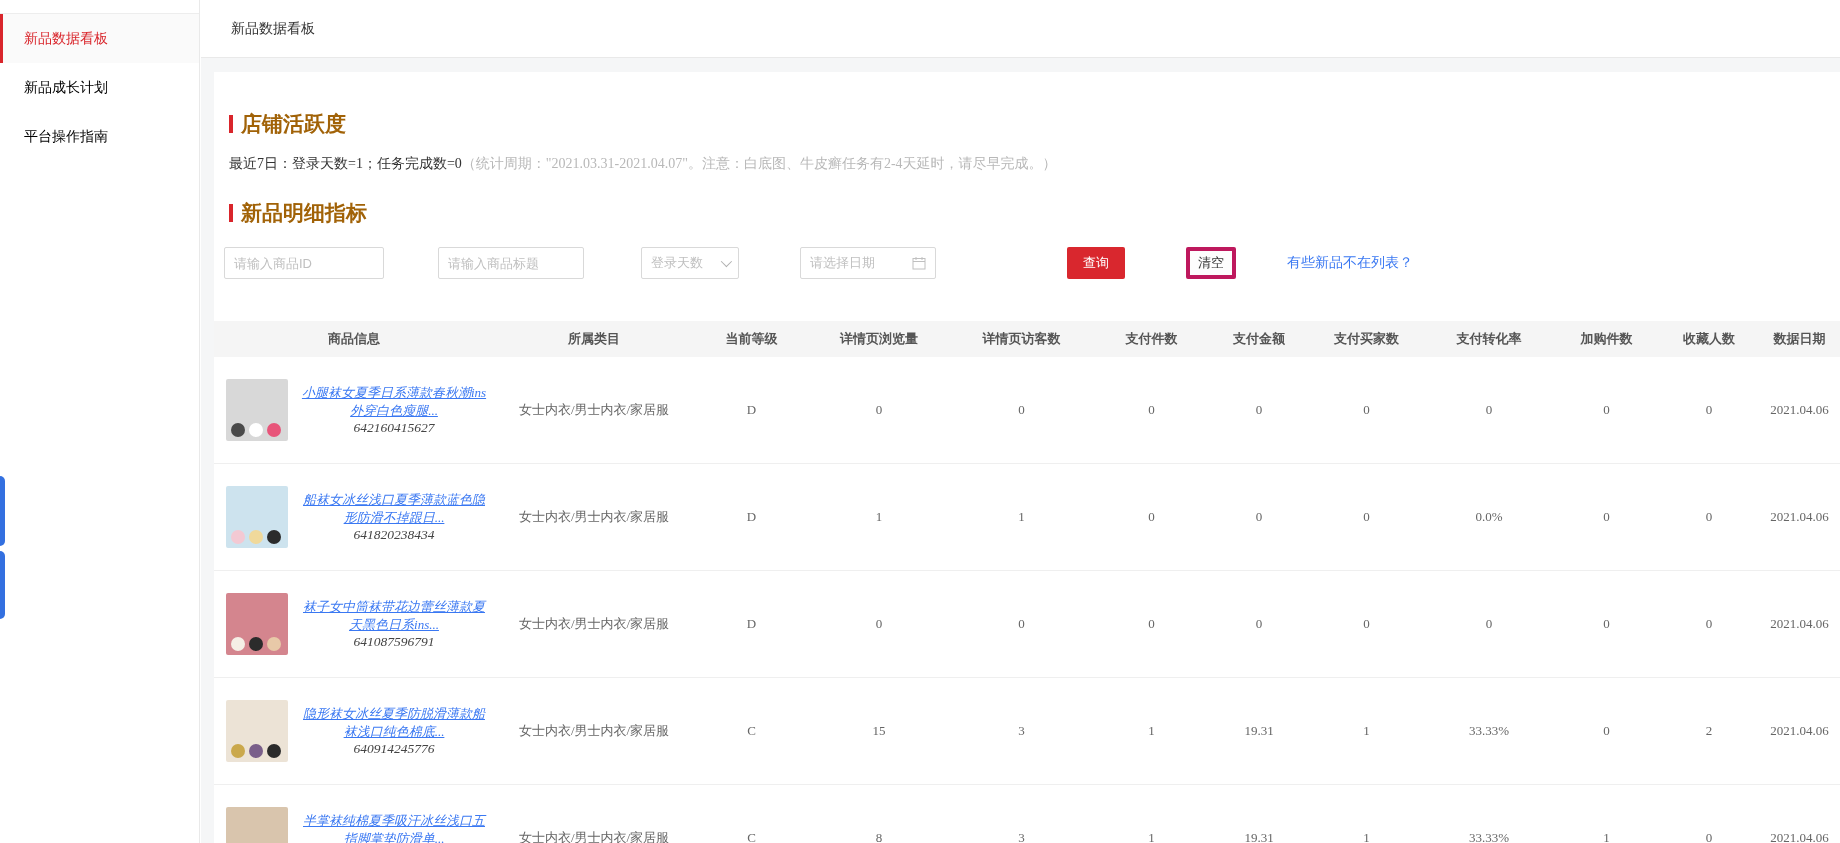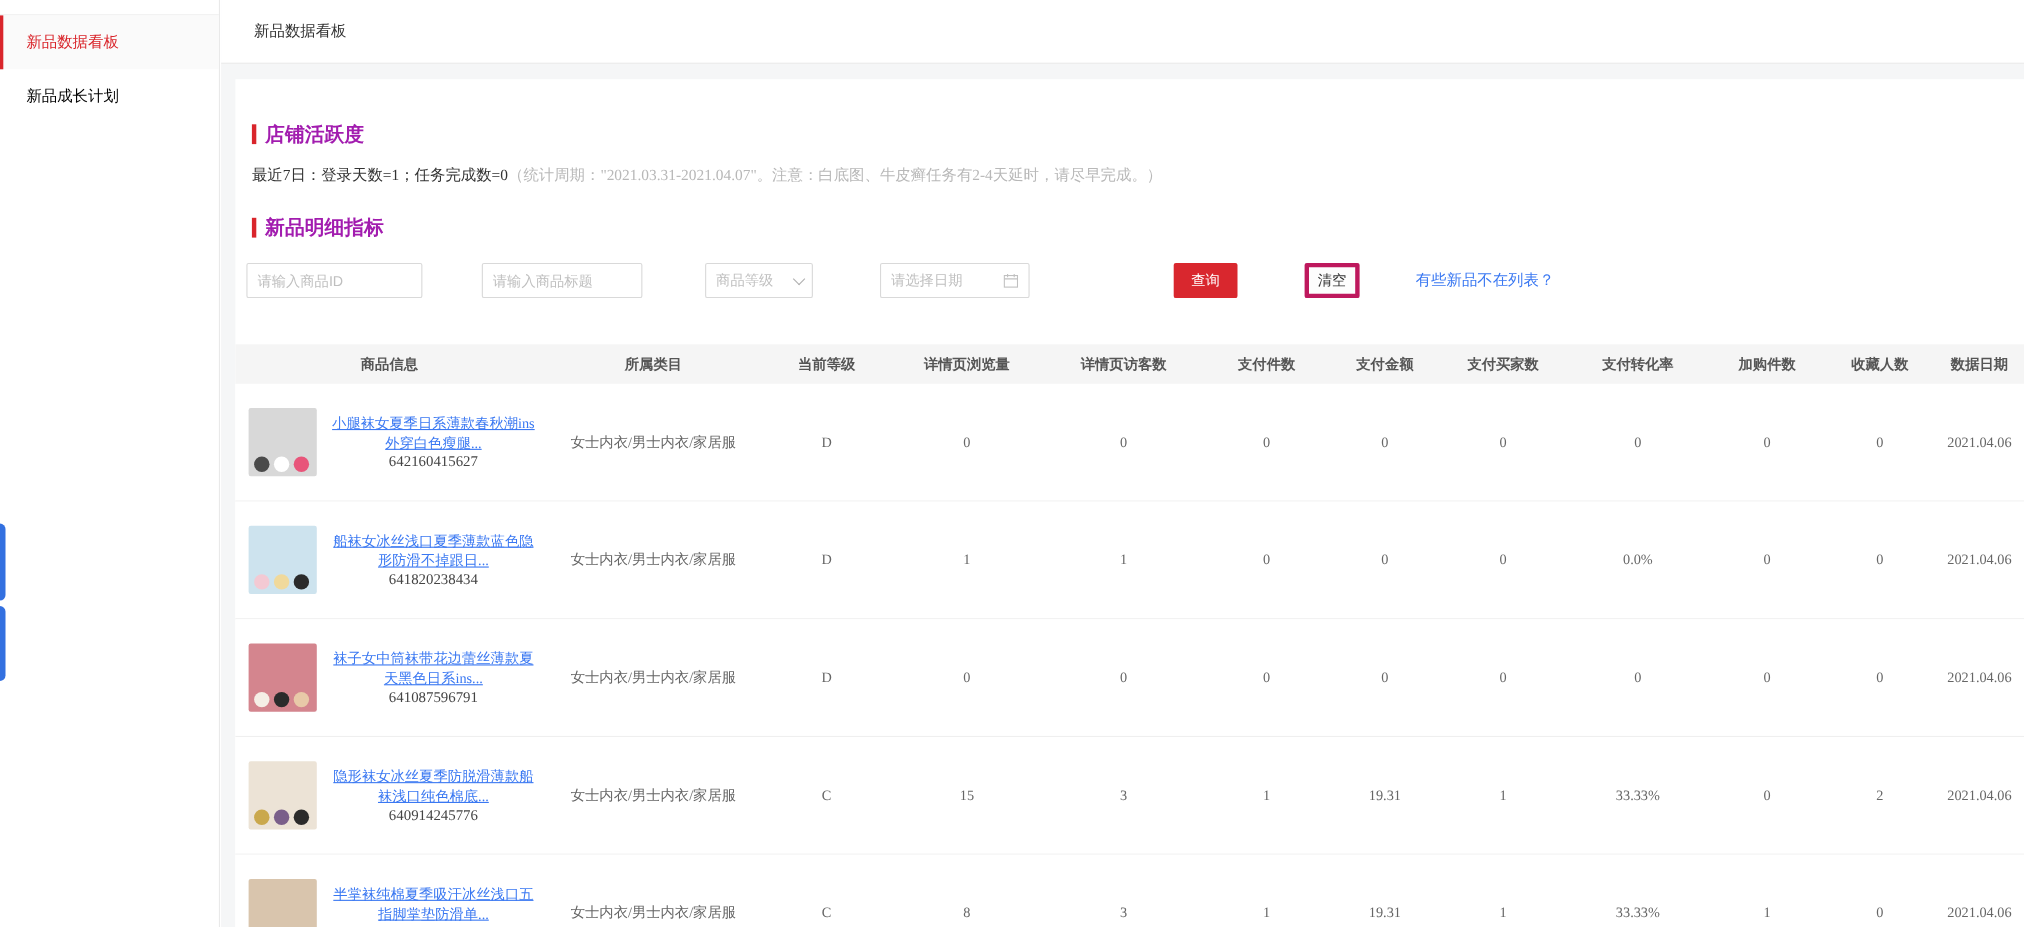--- a/index.html
+++ b/index.html
@@ -20,21 +20,21 @@
   .edge-pill.p2 { top:551px; height:68px; }
 
   
   .content { position:absolute; left:201px; top:0; right:0; bottom:0; background:#f5f6f7; }
   .content-header { height:58px; background:#fff; border-bottom:1px solid #e9e9e9;
     display:flex; align-items:center; padding-left:30px; font-size:14px; color:#333; }
   .card { position:absolute; top:72px; left:13px; right:0; bottom:0; background:#fff; }
 
   .section-title { display:flex; align-items:center; margin-left:15px; }
   .section-title .bar { width:4px; height:18px; background:#d9252b; margin-right:8px; }
-  .section-title .txt { font-family:"Liberation Serif", serif; font-weight:bold; font-size:18px; color:#a21caf; }
+  .section-title .txt { font-family:"Liberation Serif", serif; font-weight:bold; font-size:21px; color:#a16207; }
   .st1 { padding-top:38px; }
   .st2 { margin-top:26px; }
 
   .summary { margin:17px 0 0 15px; font-size:14px; color:#333;
     font-family:"Liberation Serif", serif; }
   .summary .gray { color:#b8b8b8; }
 
   
   .filters { display:flex; align-items:center; margin:20px 0 0 10px;gap:37px; }
   .f-input { height:32px; border:1px solid #d9d9d9; border-radius:2px; background:#fff;
@@ -59,39 +59,40 @@
   
   .table { margin-top:42px; width:100%; font-family:"Liberation Serif", serif; }
   .t-grid { display:grid;
     grid-template-columns:280px 200px 115px 140px 145px 115px 100px 115px 130px 105px 100px 1fr; }
   .t-head { background:#f5f5f5; height:36px; align-items:center; }
   .t-head > div { text-align:center; font-size:13px; font-weight:bold; color:#555; }
   .t-head > div:first-child { text-align:center; }
   .t-row { height:107px; align-items:center; border-bottom:1px solid #efefef; background:#fff; }
   .t-row > div { text-align:center; font-size:13px; color:#666; }
 
-  .prod-cell { display:flex !important; align-items:center; text-align:right; padding-left:12px; }
+  .prod-cell { display:flex !important; align-items:center; text-align:right; padding-left:12px;font-style:italic; }
   .thumb { width:62px; height:62px; flex:0 0 62px; margin-right:13px; border-radius:2px;
     position:relative; overflow:hidden; cursor:pointer; }
   .thumb i { position:absolute; bottom:4px; width:14px; height:14px; border-radius:50%; display:block; }
   .thumb i:nth-child(1){ left:5px; }
   .thumb i:nth-child(2){ left:23px; }
   .thumb i:nth-child(3){ left:41px; }
   .prod-text { width:186px; }
   .prod-title { font-size:13px; line-height:18px; color:#3a78f2; text-decoration:underline;
     cursor:pointer; display:block; max-height:36px; overflow:hidden; }
   .prod-id { margin-top:9px; font-size:13.5px; color:#444; }
 </style>
 </head>
 <body>
 
 <div class="sidebar">
   <div class="sidebar-menu">
     <div class="side-item active">新品数据看板</div>
     <div class="side-item">新品成长计划</div>
+    <div class="side-item">平台操作指南</div>
   </div>
 </div>
 
 <div class="edge-pill p1"></div>
 <div class="edge-pill p2"></div>
 
 <div class="content">
 
   <div class="content-header">
     <span>新品数据看板</span>
@@ -109,21 +110,21 @@
 
     <div class="section-title st2">
       <span class="bar"></span>
       <span class="txt">新品明细指标</span>
     </div>
 
     <div class="filters">
       <input class="f-input in-id" type="text" placeholder="请输入商品ID" style="">
       <input class="f-input in-title" type="text" placeholder="请输入商品标题" style="">
       <div class="f-select">
-        <span>商品等级</span>
+        <span>登录天数</span>
         <span class="chev"></span>
       </div>
       <div class="f-date">
         <span>请选择日期</span>
         <svg width="14" height="14" viewBox="0 0 14 14">
           <rect x="1" y="2.5" width="12" height="10.5" fill="none" stroke="#c0c0c0" stroke-width="1"></rect>
           <line x1="1" y1="5.5" x2="13" y2="5.5" stroke="#c0c0c0" stroke-width="1"></line>
           <line x1="4" y1="1" x2="4" y2="4" stroke="#c0c0c0" stroke-width="1"></line>
           <line x1="10" y1="1" x2="10" y2="4" stroke="#c0c0c0" stroke-width="1"></line>
         </svg>

